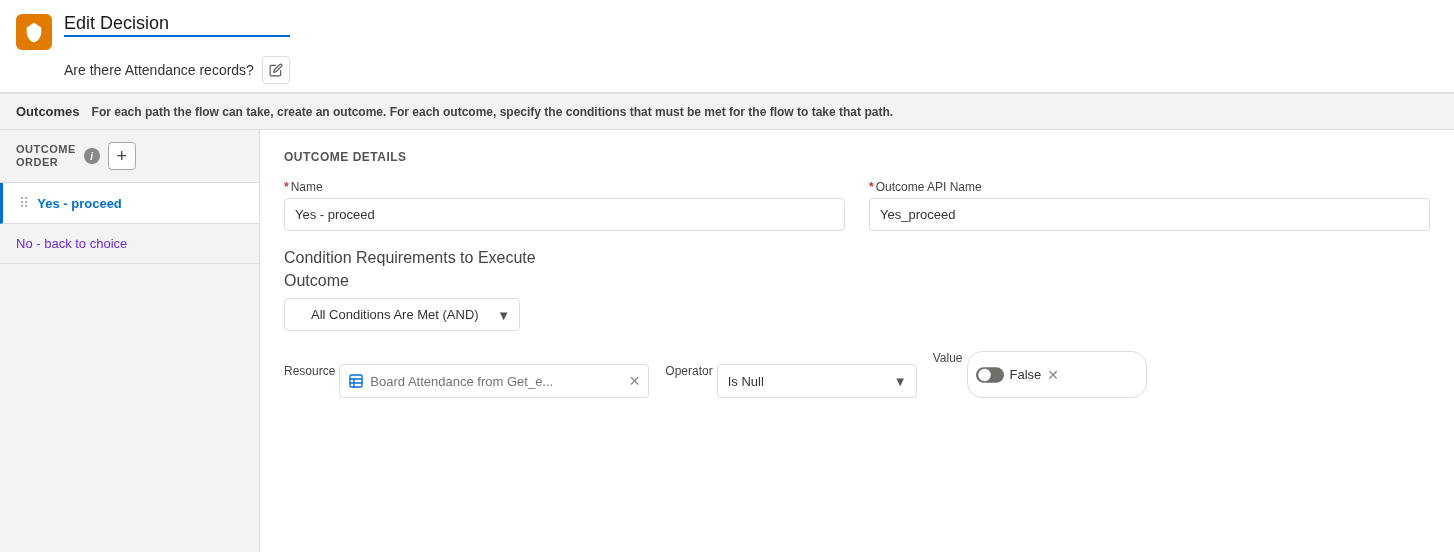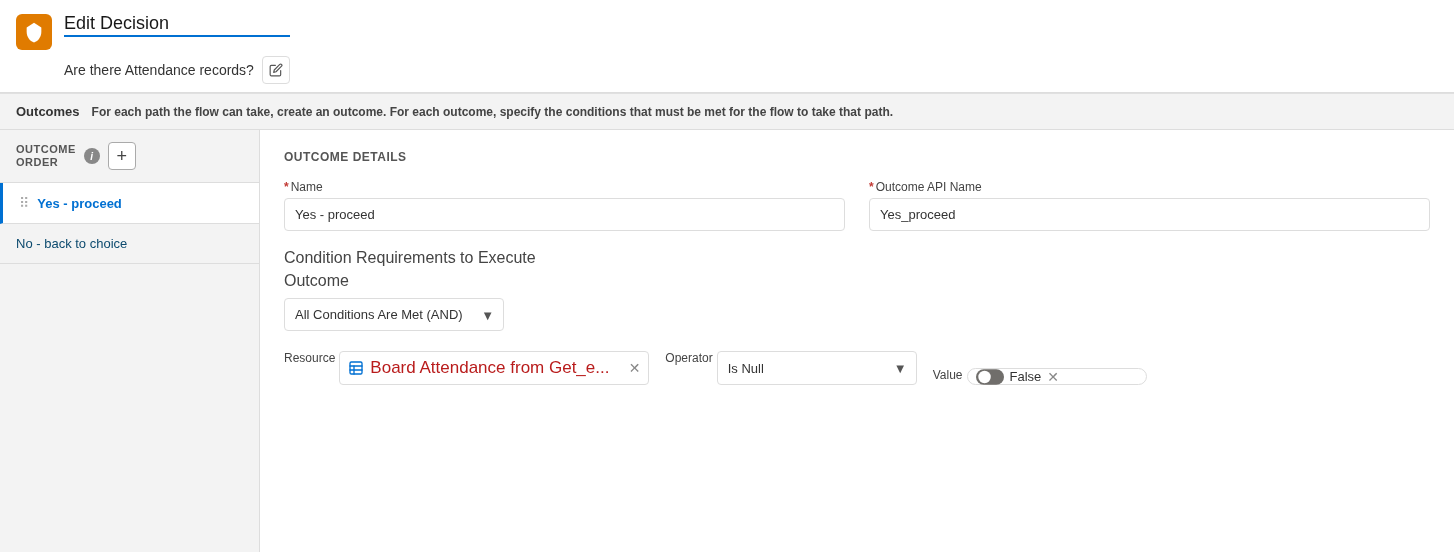--- a/index.html
+++ b/index.html
@@ -180,21 +180,21 @@
     }
 
     .drag-handle {
       color: #aaa;
       font-size: 14px;
       cursor: grab;
     }
 
     .item-label {
       font-size: 13px;
-      color: #0c4a6e;
+      color: #6d28d9;
     }
 
     .details-panel {
       flex: 1;
       padding: 20px 24px;
       overflow-y: auto;
     }
 
     .outcome-details-title {
       font-size: 12px;
@@ -253,21 +253,21 @@
     }
 
     .select-wrapper {
       position: relative;
       display: inline-block;
     }
 
     .form-select {
       border: 1px solid #ddd;
       border-radius: 4px;
-      padding: 8px 36px 8px 10px;
+      padding: 8px 36px 8px 26px;
       font-size: 13px;
       color: #333;
       background: #fff;
       appearance: none;
       cursor: pointer;
       min-width: 220px;
     }
 
     .select-chevron {
       position: absolute;
@@ -313,22 +313,22 @@
 
     .resource-icon {
       color: #0070d2;
       font-size: 14px;
       display: flex;
       align-items: center;
     }
 
     .resource-text {
       flex: 1;
-      color: #b91c1c;
-      font-size: 17px;
+      color: #737373;
+      font-size: 13px;
       white-space: nowrap;
       overflow: hidden;
       text-overflow: ellipsis;
     }
 
     .clear-btn {
       color: #888;
       cursor: pointer;
       font-size: 14px;
       line-height: 1;
@@ -355,21 +355,21 @@
     .value-input {
       border: 1px solid #ddd;
       border-radius: 15px;
       padding: 6px 8px;
       font-size: 13px;
       background: #fff;
       display: flex;
       align-items: center;
       gap: 6px;
       min-width: 180px;
-      height: 17px;
+      height: 47px;
     }
 
     .toggle-icon {
       display: flex;
       align-items: center;
     }
 
     .toggle-svg {
       width: 28px;
       height: 16px;

